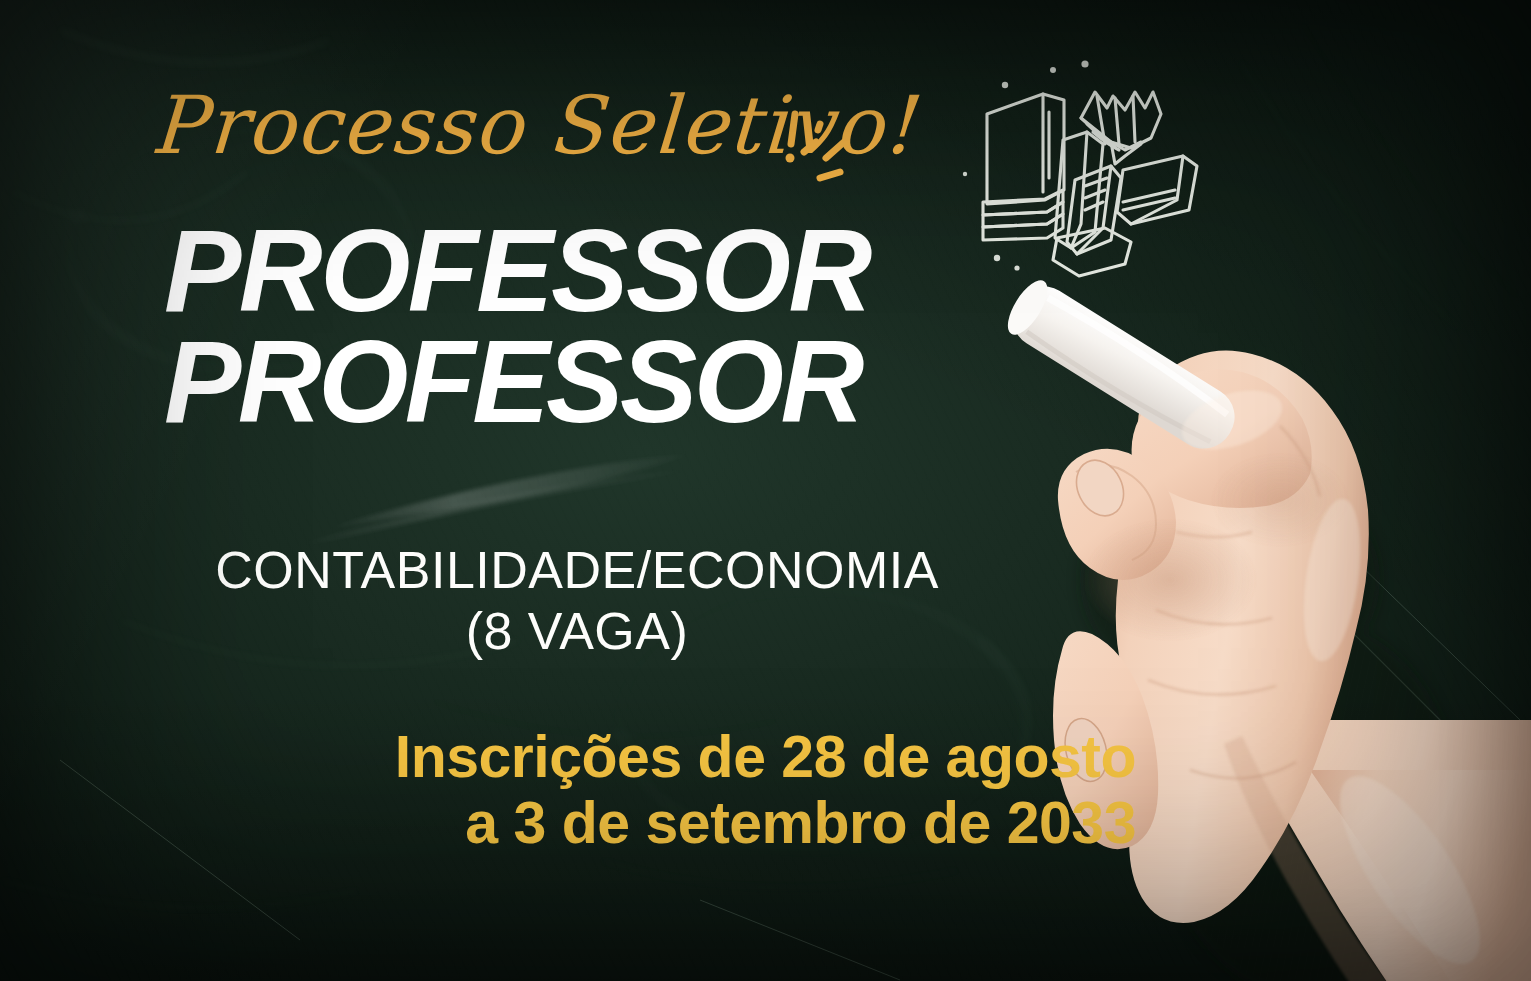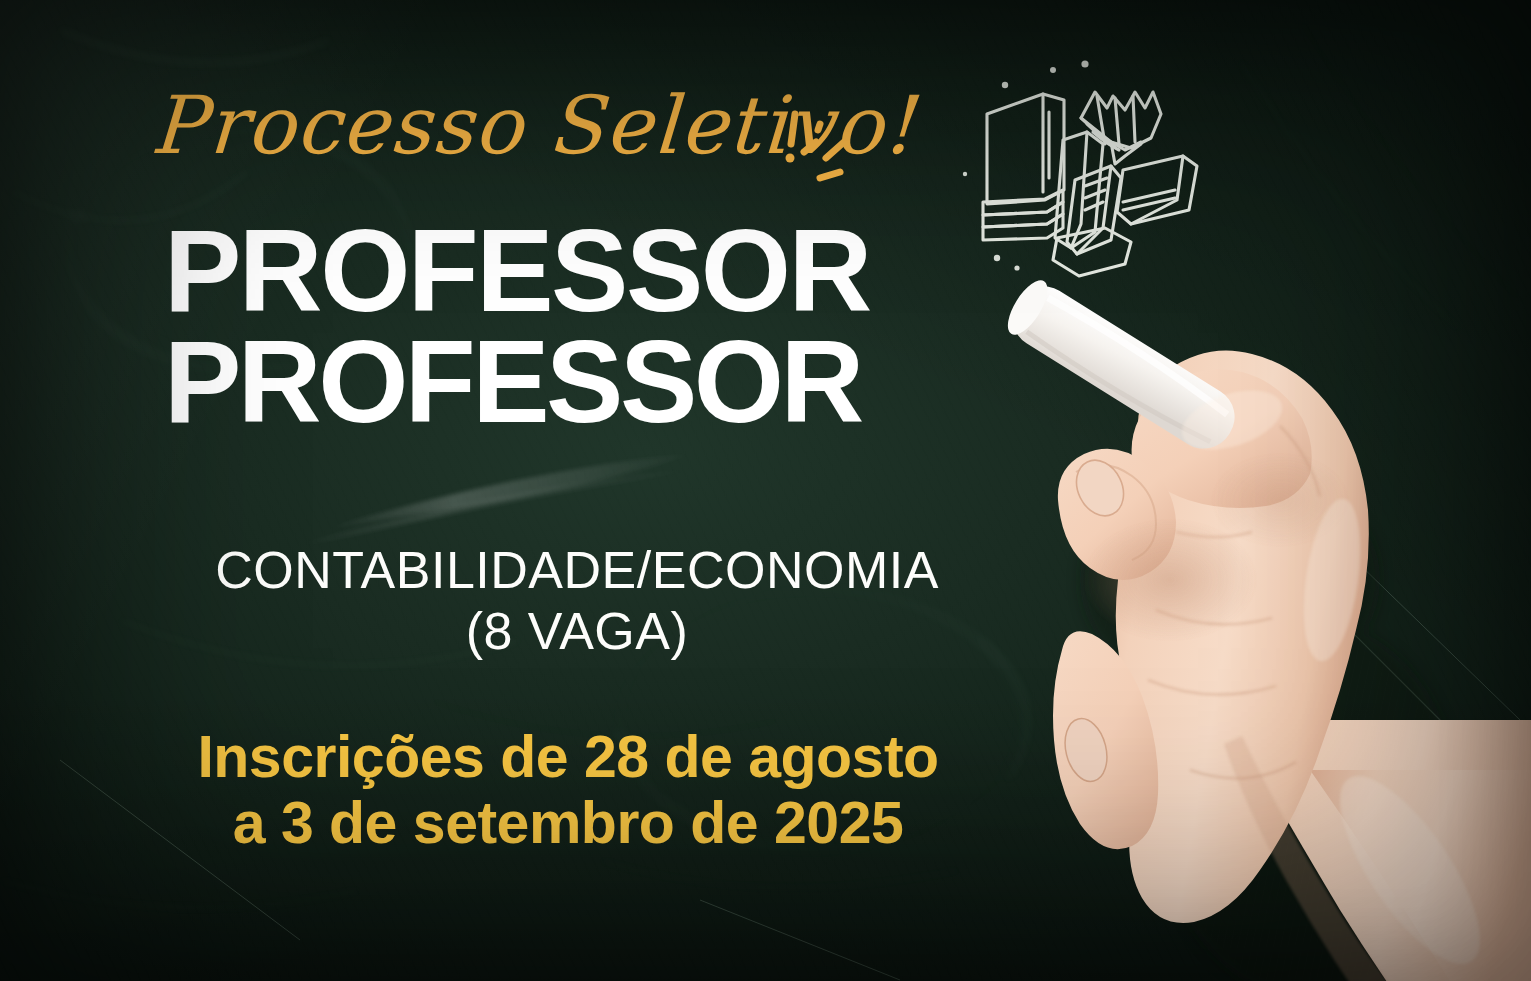--- a/index.html
+++ b/index.html
@@ -92,20 +92,21 @@
     position: absolute;
     left: 164px;
     top: 216px;
     width: 830px;
     font-family: "Liberation Sans", sans-serif;
     font-weight: 700;
     font-size: 116px;
     line-height: 0.96;
     letter-spacing: -2.5px;
     color: #ffffff;
+    font-style: italic;
   }
   .headline .line { display: block; white-space: nowrap; }
   .headline .line-2 { letter-spacing: -3.5px; }
 
   .subtitle {
     position: absolute;
     left: 0;
     top: 540px;
     width: 1090px;
     text-align: center;
@@ -117,21 +118,21 @@
     color: #fdfdfb;
     margin-left: 32px;
   }
   .subtitle .line { display: block; white-space: nowrap; }
 
   .dates {
     position: absolute;
     left: 0;
     top: 724px;
     width: 1136px;
-    text-align: center;
+    text-align: right;
     font-family: "Liberation Sans", sans-serif;
     font-weight: 700;
     font-size: 59px;
     line-height: 1.12;
     letter-spacing: -0.5px;
     color: #f5c442;
   }
   .dates .line { display: block; white-space: nowrap; }
 
   
@@ -396,19 +397,19 @@
       <span class="line line-2">PROFESSOR</span>
     </div>
 
     <div class="subtitle">
       <span class="line">CONTABILIDADE/ECONOMIA</span>
       <span class="line">(8 VAGA)</span>
     </div>
 
     <div class="dates">
       <span class="line">Inscrições de 28 de agosto</span>
-      <span class="line">a 3 de setembro de 2025</span>
+      <span class="line">a 3 de setembro de 2033</span>
     </div>
 
   </div>
 
   <div class="board-vignette"></div>
 </div>
 
 </body></html>

